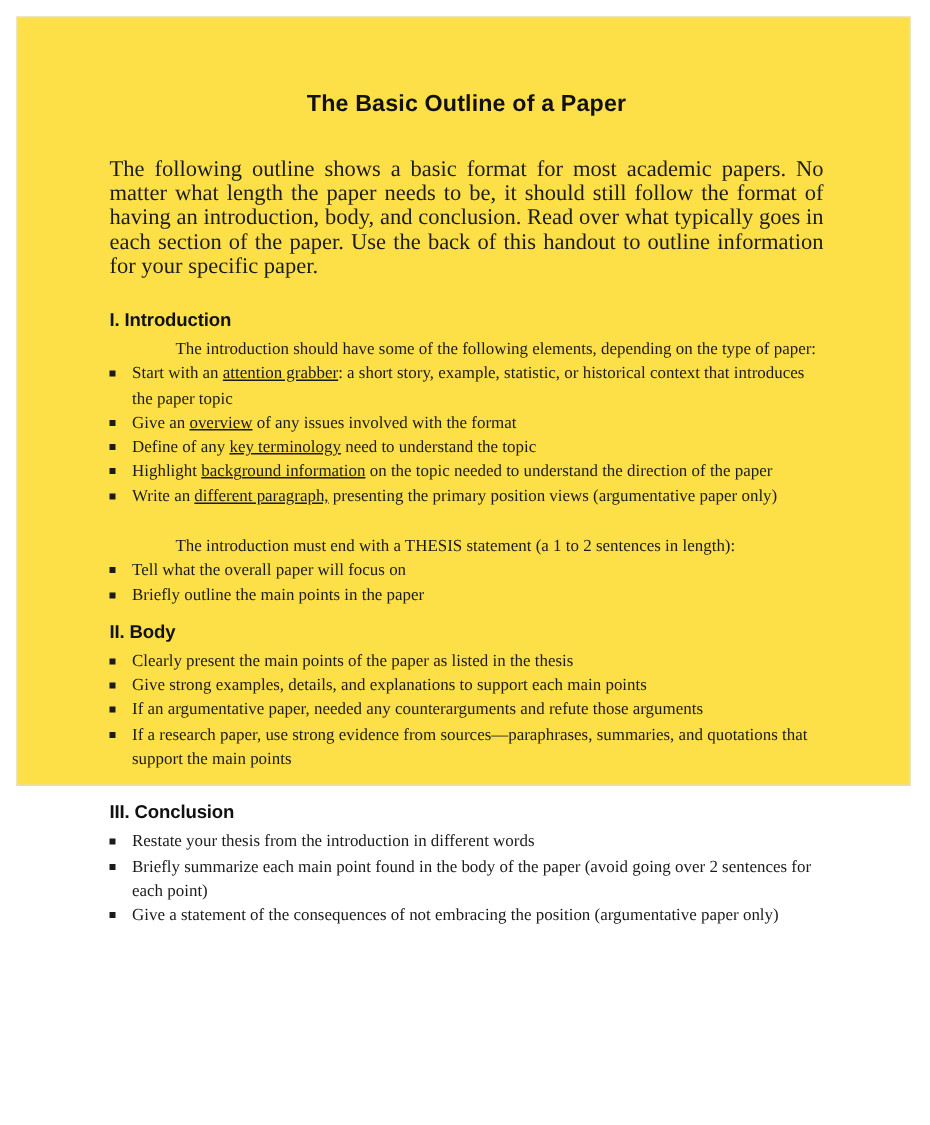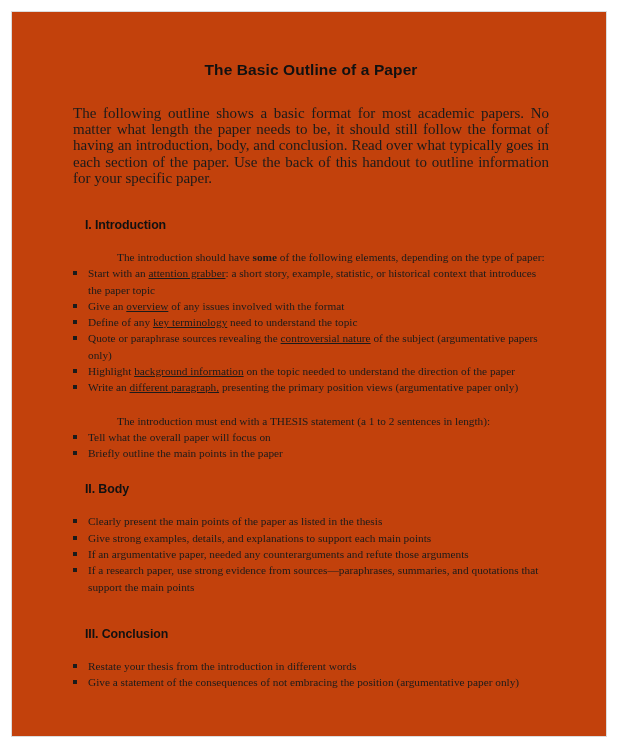--- a/index.html
+++ b/index.html
@@ -13,23 +13,23 @@
     font-family: "Liberation Serif", "DejaVu Serif", serif;
     color: #161616;
     overflow: hidden;
   }
 
   .page {
     position: absolute;
     left: 11px;
     top: 11px;
     width: 596px;
-    height: 726px;
+    height: 513px;
     border: 1px solid #dcdcdc;
-    background: #c2410c;
+    background: #fde047;
     box-sizing: border-box;
   }
 
   .sheet {
     position: absolute;
     left: 61px;
     top: 49px;
     width: 476px;
   }
 
@@ -49,21 +49,21 @@
     text-align: justify;
     margin: 0;
     color: #1b1b1b;
   }
 
   .section-heading {
     font-family: "Liberation Sans", "DejaVu Sans", sans-serif;
     font-weight: bold;
     font-size: 12.4px;
     color: #111111;
-    margin: 12px;
+    margin: 0;
     letter-spacing: -0.1px;
   }
 
   .lead-line {
     font-size: 11.3px;
     line-height: 16.2px;
     margin: 0;
     color: #1b1b1b;
   }
 
@@ -91,21 +91,21 @@
     height: 4px;
     background: #1b1b1b;
   }
 
   
   .indent-deep { margin-left: 87px; }
   .indent-lead { margin-left: 44px; }
   .indent-shallow { margin-left: 51px; }
 
   u { text-decoration: underline; text-underline-offset: 1px; margin-top: 16px; }
-  b { font-weight: bold; }
+  b { font-weight: normal; }
 
   .gap-sm { height: 9px; }
   .gap-lg { height: 17px; }
   .gap-xl { height: 20px; }
 </style>
 </head>
 <body>
 
 <div class="page">
   <div class="sheet">
@@ -119,21 +119,20 @@
     <h2 class="section-heading">I. Introduction</h2>
 
     <div style="height:5px"></div>
 
     <p class="lead-line indent-lead"><span>The introduction should have </span><b>some</b><span> of the following elements, depending on the type of paper:</span></p>
 
     <ul class="bullets indent-deep">
       <li><span>Start with an </span><u>attention grabber</u><span>: a short story, example, statistic, or historical context that introduces the paper topic</span></li>
       <li><span>Give an </span><u>overview</u><span> of any issues involved with the format</span></li>
       <li><span>Define of any </span><u>key terminology</u><span> need to understand the topic</span></li>
-      <li><span>Quote or paraphrase sources revealing the </span><u>controversial nature</u><span> of the subject (argumentative papers only)</span></li>
       <li><span>Highlight </span><u>background information</u><span> on the topic needed to understand the direction of the paper</span></li>
       <li><span>Write an </span><u>different paragraph,</u><span> presenting the primary position views (argumentative paper only)</span></li>
     </ul>
 
     <div class="gap-lg"></div>
 
     <p class="lead-line indent-lead">The introduction must end with a THESIS statement (a 1 to 2 sentences in length):</p>
 
     <ul class="bullets indent-deep">
       <li>Tell what the overall paper will focus on</li>
@@ -154,17 +153,18 @@
     </ul>
 
     <div class="gap-xl"></div>
 
     <h2 class="section-heading">III. Conclusion</h2>
 
     <div style="height:5px"></div>
 
     <ul class="bullets indent-shallow">
       <li>Restate your thesis from the introduction in different words</li>
+      <li>Briefly summarize each main point found in the body of the paper (avoid going over 2 sentences for each point)</li>
       <li>Give a statement of the consequences of not embracing the position (argumentative paper only)</li>
     </ul>
 
   </div>
 </div>
 
 </body></html>

